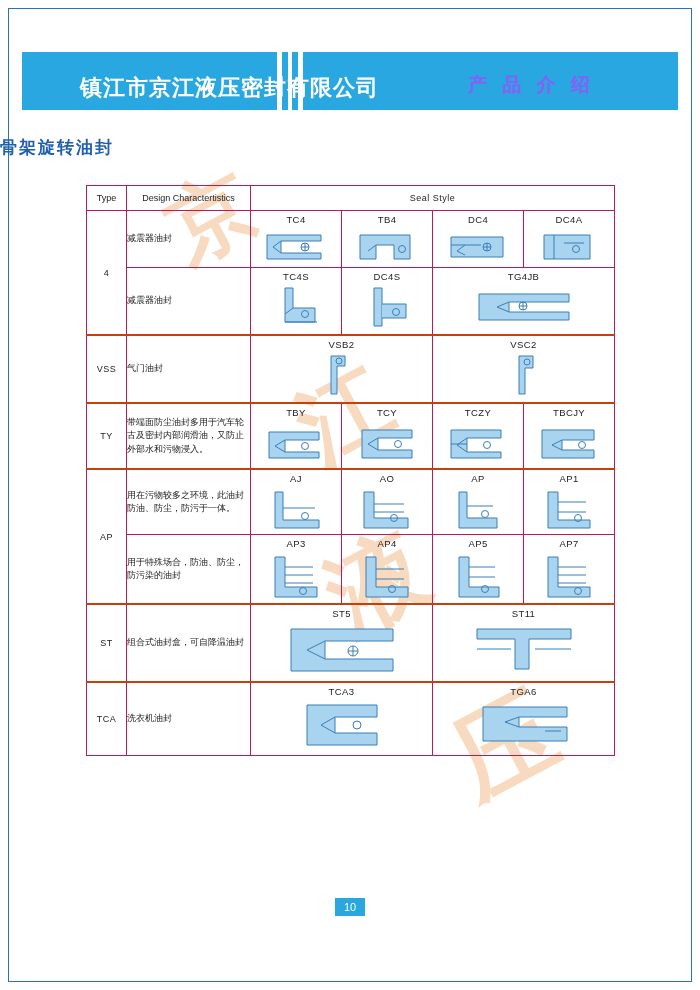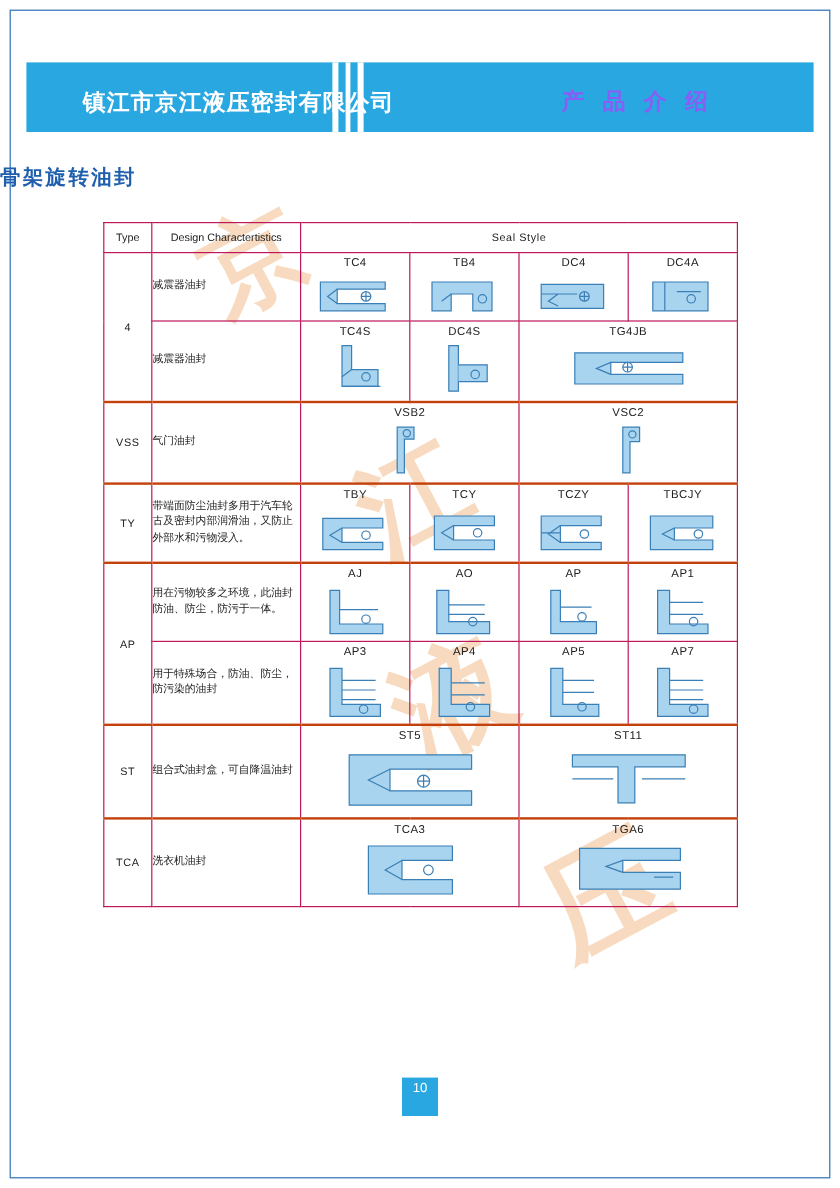--- a/index.html
+++ b/index.html
@@ -25,23 +25,23 @@
   .header-stripe{
     position:absolute; left:277px; top:52px; width:26px; height:58px;
     background:#ffffff;
   }
   .header-stripe:before, .header-stripe:after{
     content:""; position:absolute; top:0; width:6px; height:58px; background:#29a7e1;
   }
   .header-stripe:before{ left:5px; }
   .header-stripe:after{ left:15px; }
   .company-name{
-    position:absolute; left:69px; top:73px;
+    position:absolute; left:80px; top:73px;
     font-family:"DejaVu Sans", sans-serif;
-    font-weight:bold; font-size:19px; color:#ffffff;
+    font-weight:bold; font-size:22px; color:#ffffff;
     letter-spacing:1px;
   }
   .doc-kind{
     position:absolute; left:468px; top:72px;
     font-family:Liberation Sans, sans-serif;
     font-weight:bold; font-size:19px; color:#8b5cf6;
     letter-spacing:5px;
   }
   
   .doc-title{
@@ -100,21 +100,21 @@
   }
   .capt{
     text-align:center; font-size:9.5px; letter-spacing:.4px;
     padding-top:3px; color:#222;
   }
   .art{ display:block; margin:0 auto; }
   
   .sep-top td{ border-top:2px solid #c2410c;margin-left:44px; }
   
   .pagenum{
-    position:absolute; left:335px; top:898px; width:30px; height:32px;
+    position:absolute; left:335px; top:898px; width:30px; height:18px;
     background:#29a7e1; color:#ffffff;
     font-size:11px; text-align:center; line-height:18px;
   }
 </style>
 </head>
 <body>
 
 <div class="page-frame"></div>
 
 <div class="header"></div>

